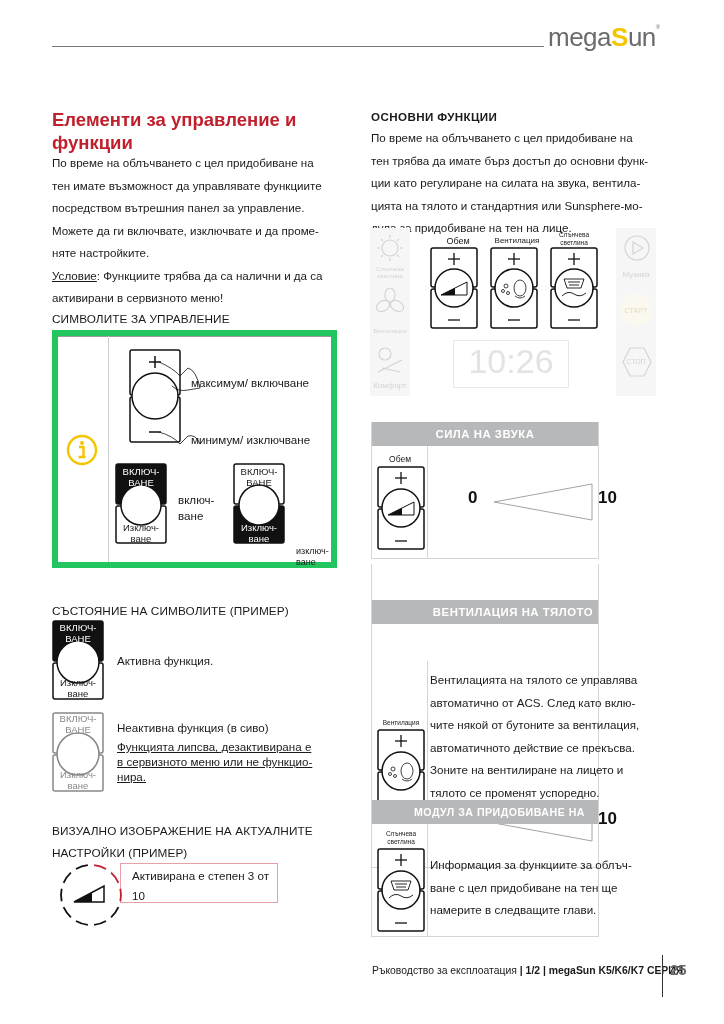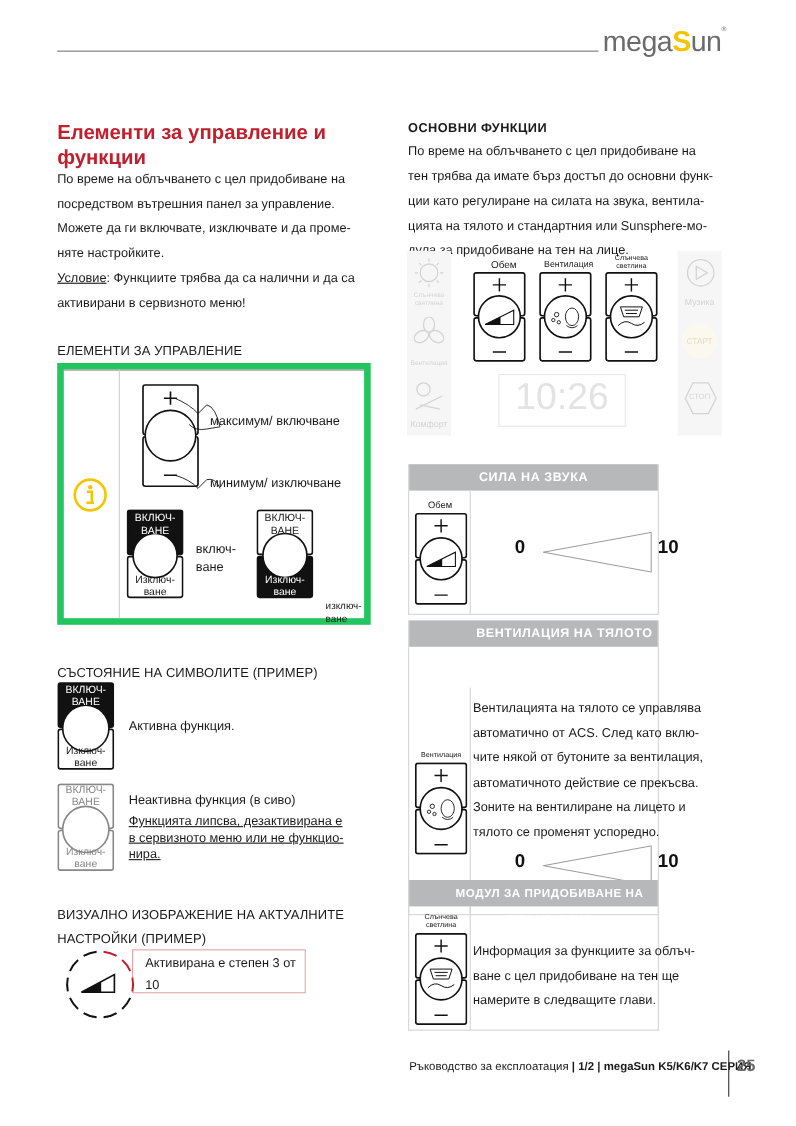--- a/index.html
+++ b/index.html
@@ -50,28 +50,29 @@
 <div class="abs hdr-line"></div>
 <div class="abs logo"><span>mega</span><span class="s">S</span><span>un</span><sup>®</sup></div>
 
 <div class="abs h1">
   <div>Елементи за управление и</div>
   <div>функции</div>
 </div>
 
 <div class="abs para p-left">
   <div>По време на облъчването с цел придобиване на</div>
+  <div>тен имате възможност да управлявате функциите</div>
   <div>посредством вътрешния панел за управление.</div>
   <div>Можете да ги включвате, изключвате и да проме-</div>
   <div>няте настройките.</div>
   <div><span class="u">Условие</span><span>: Функциите трябва да са налични и да са</span></div>
   <div>активирани в сервизното меню!</div>
 </div>
 
-<div class="abs sec-title" style="left:52px; top:312px;">ЕЛЕМЕНТИ ЗА УПРАВЛЕНИЕ</div>
+<div class="abs sec-title" style="left:52px; top:312px;">СИМВОЛИТЕ ЗА УПРАВЛЕНИЕ</div>
 
 <div class="abs ctl-box">
   <div class="divider2"></div>
   <div class="divider"></div>
 
   <svg class="abs" style="left:8px; top:98px;" width="32" height="32" viewBox="0 0 32 32">
     <circle cx="16" cy="16" r="14" fill="none" stroke="#f5c400" stroke-width="2.4"></circle>
     <circle cx="16" cy="9" r="2" fill="#f5c400"></circle>
     <path d="M13 13 H17.5 V23 H19.5 M12.5 23 H17.5" fill="none" stroke="#f5c400" stroke-width="2.4"></path>
   </svg>
@@ -320,21 +321,21 @@
     </svg>
     <div class="abs num" style="left:96px; top:42px;">0</div>
     <svg class="abs" style="left:120px; top:36px;" width="102" height="40" viewBox="0 0 102 40">
       <polygon points="2,20 100,2 100,38" fill="none" stroke="#999" stroke-width="0.9"></polygon>
     </svg>
     <div class="abs num" style="left:226px; top:42px;">10</div>
   </div>
 </div>
 
 <div class="abs sec-box" style="top:564px;">
-  <div class="sec-head" style="padding-left:56px;">ВЕНТИЛАЦИЯ НА ТЯЛОТО</div>
+  <div class="sec-head" style="padding-left:56px;margin-top:36px;">ВЕНТИЛАЦИЯ НА ТЯЛОТО</div>
   <div class="sec-body" style="height:206px;margin-top:37px;">
     <div class="vline"></div>
     <div class="abs" style="left:2px; top:58px; width:54px; text-align:center; font-size:6.5px;">Вентилация</div>
     <svg class="abs" style="left:5px; top:68px;" width="48" height="84" viewBox="0 0 48 84">
       <rect x="1" y="1" width="46" height="40" fill="#fff" stroke="#111" stroke-width="1.5" rx="2"></rect>
       <rect x="1" y="43" width="46" height="40" fill="#fff" stroke="#111" stroke-width="1.5" rx="2"></rect>
       <circle cx="24" cy="42" r="19" fill="#fff" stroke="#111" stroke-width="1.5"></circle>
       <line x1="24" y1="6" x2="24" y2="18" stroke="#111" stroke-width="1.3"></line>
         <line x1="18" y1="12" x2="30" y2="12" stroke="#111" stroke-width="1.3"></line>
       <line x1="18" y1="75" x2="30" y2="75" stroke="#111" stroke-width="1.3"></line>

